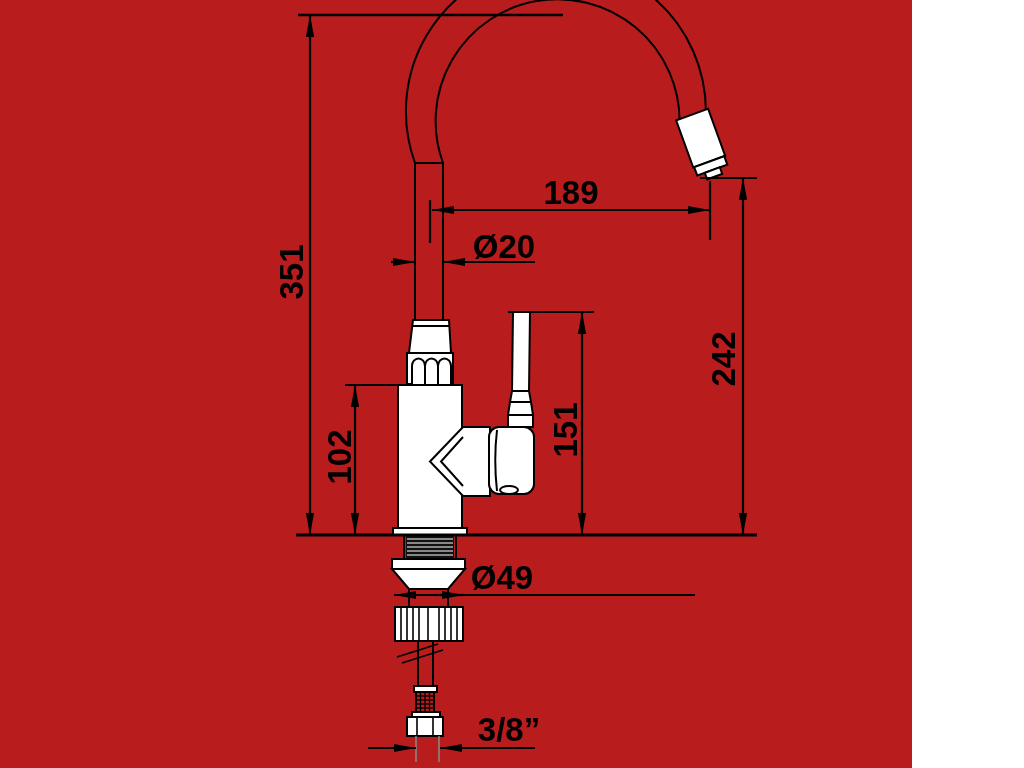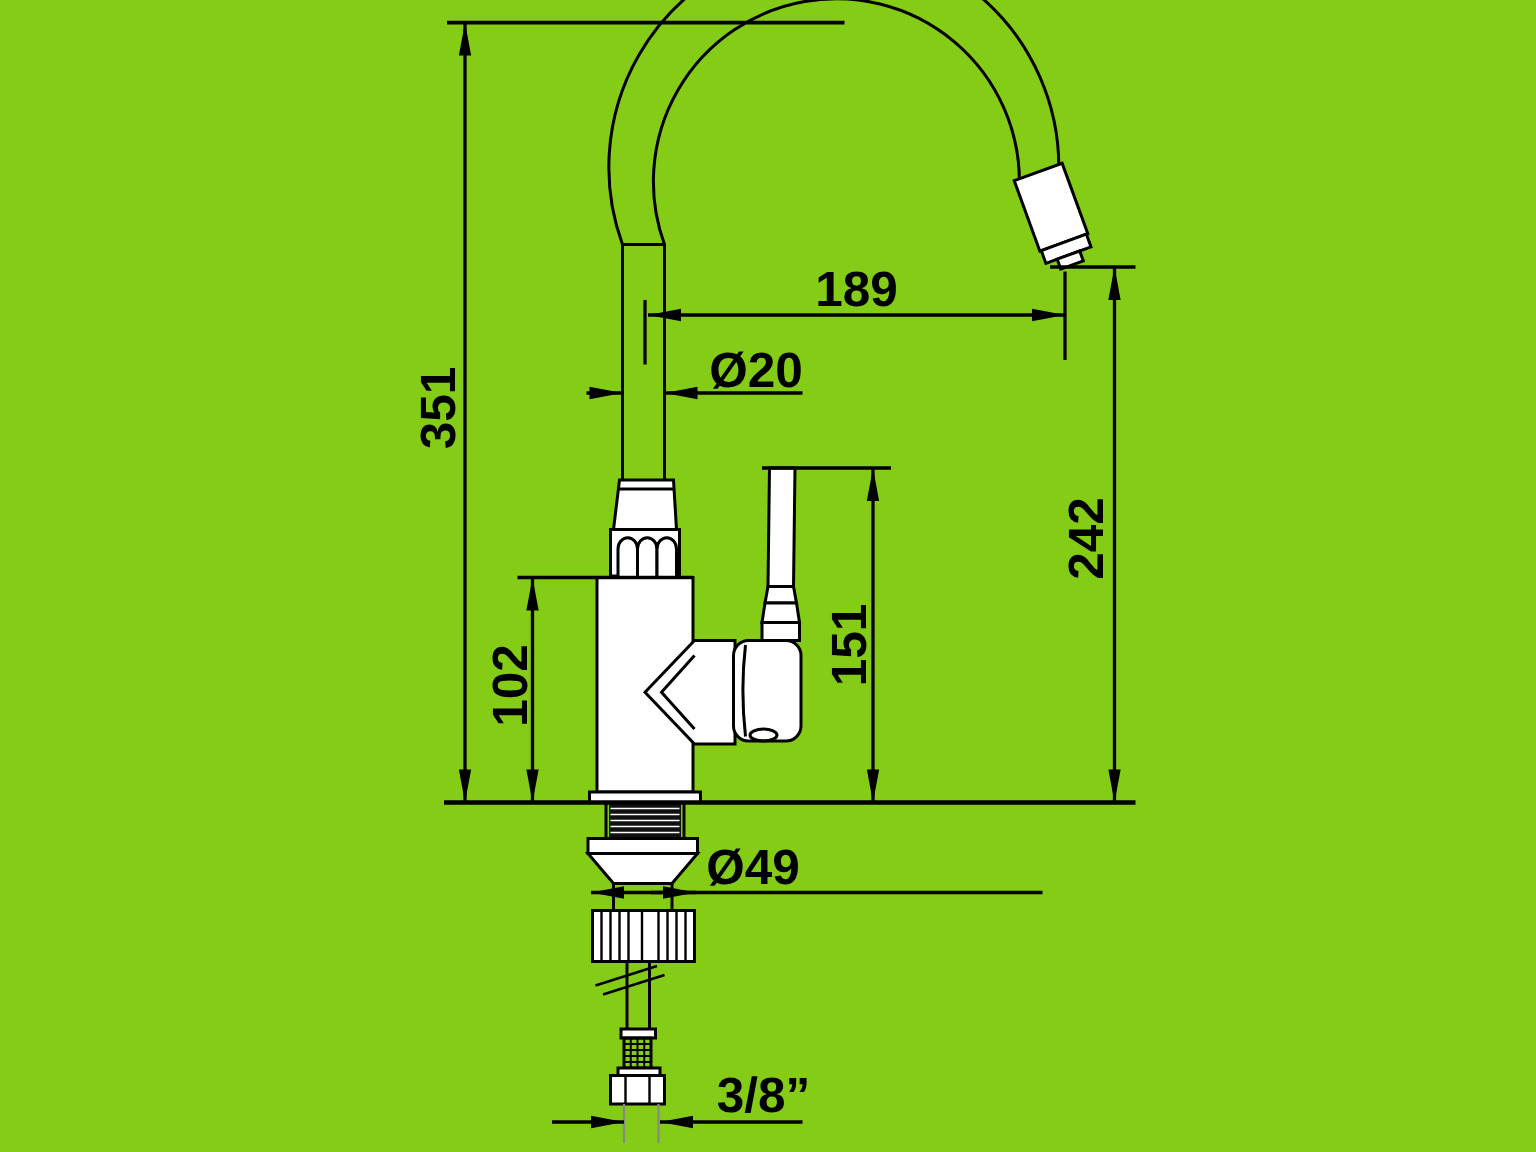--- a/index.html
+++ b/index.html
@@ -1,16 +1,16 @@
 <!DOCTYPE html>
 <html><head>
 <meta charset="utf-8">
 <style>
   html,body{margin:0;padding:0;background:#ffffff;}
-  .stage{width:1024px;height:768px;background:#84cc16;position:relative;overflow:hidden;text-align:right;}
+  .stage{width:912px;height:768px;background:#b91c1c;position:relative;overflow:hidden;text-align:right;}
   svg{display:block;}
   text.dim{
     font-family:"Liberation Sans","DejaVu Sans",sans-serif;
     font-weight:bold;
     font-size:33px;
     fill:#000000;
   }
 </style>
 </head>
 <body>

